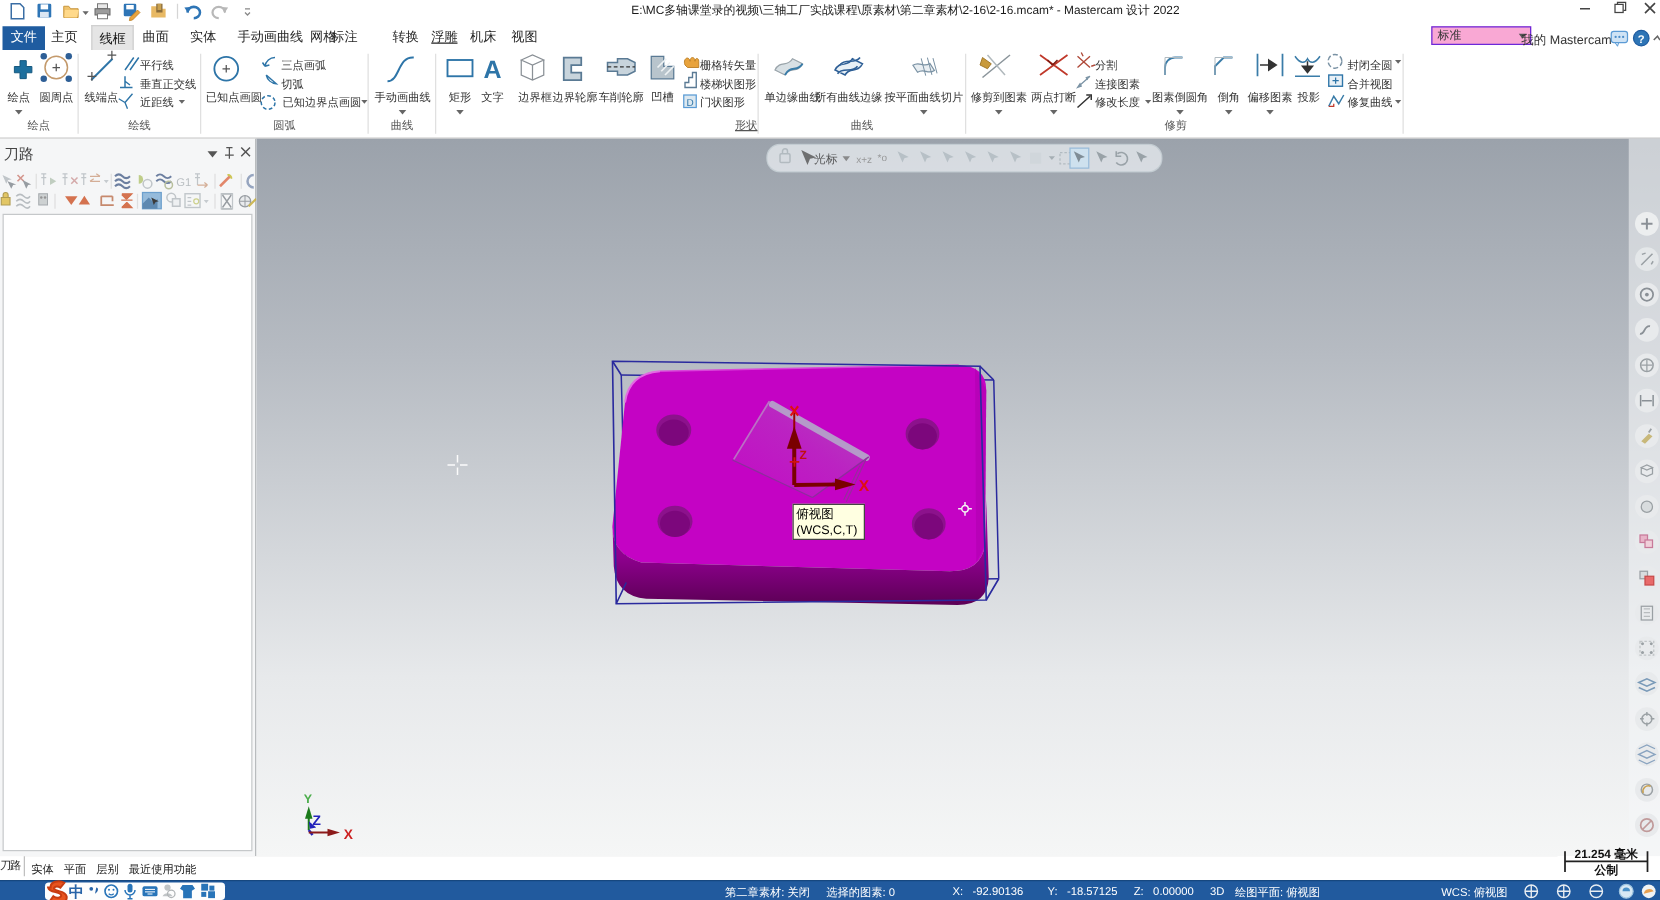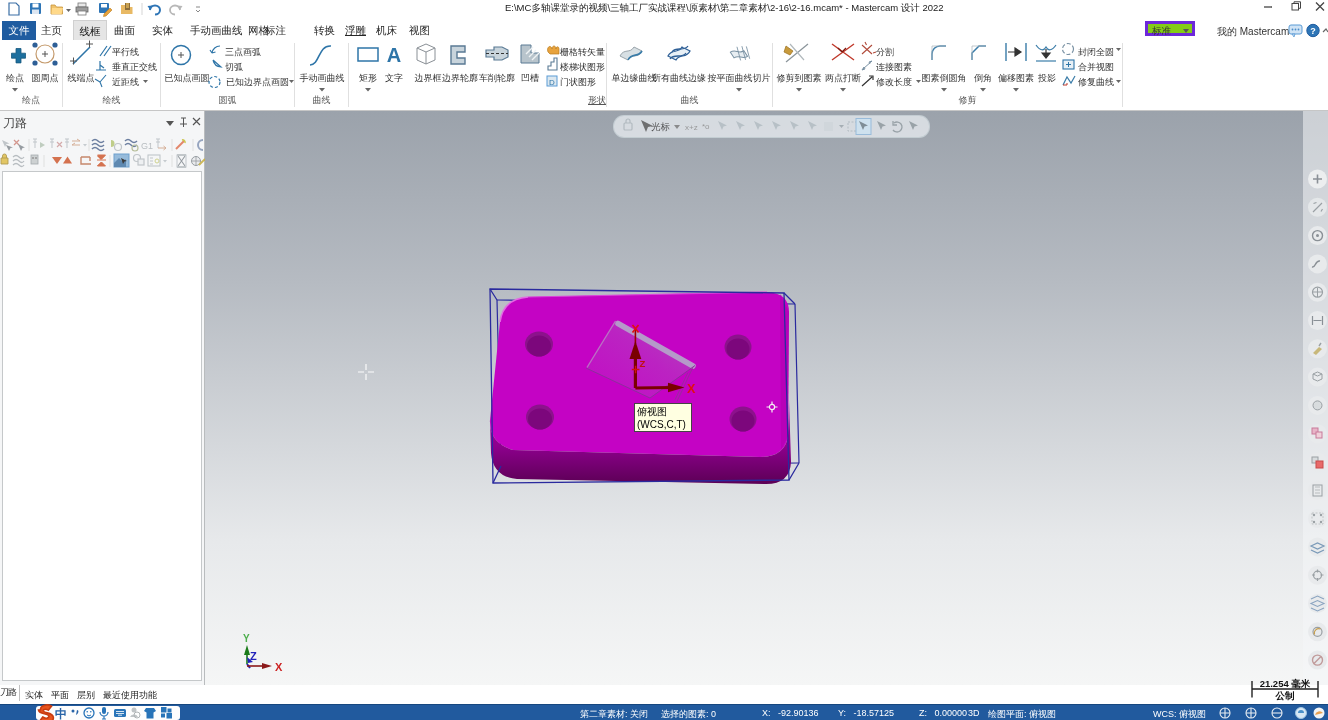--- a/index.html
+++ b/index.html
@@ -73,21 +73,21 @@
     <span style="position:absolute;left:154px;white-space:nowrap;">手动画曲线</span>
     <span style="position:absolute;left:212px;white-space:nowrap;">网格</span>
     <span style="position:absolute;left:229px;white-space:nowrap;">标注</span>
     <span style="position:absolute;left:278px;white-space:nowrap;">转换</span>
     <span style="position:absolute;left:309px;white-space:nowrap;text-decoration:underline;">浮雕</span>
     <span style="position:absolute;left:340px;white-space:nowrap;">机床</span>
     <span style="position:absolute;left:373px;white-space:nowrap;">视图</span>
   </div>
   <div class="abs" style="left:73px;top:2px;width:34px;height:20px;background:#e5e5e5;border:1px solid #d0d0d0;border-bottom:none;color:#111;font-size:10.5px;text-align:center;line-height:20px;">线框</div>
 
-  <div class="abs" style="left:1145px;top:3px;width:50px;height:15px;border:3px solid #6d28d9;background:#84cc16;font-size:9.5px;color:#333;line-height:13px;padding-left:4px;">标准<span style="position:absolute;right:3px;top:5px;width:0;height:0;border-left:3px solid transparent;border-right:3px solid transparent;border-top:4px solid #555;"></span></div>
+  <div class="abs" style="left:1145px;top:3px;width:80px;height:15px;border:1px solid #6d28d9;background:#f9a8d4;font-size:9.5px;color:#333;line-height:13px;padding-left:4px;">标准<span style="position:absolute;right:3px;top:5px;width:0;height:0;border-left:3px solid transparent;border-right:3px solid transparent;border-top:4px solid #555;"></span></div>
   <div class="abs" style="left:1217px;top:7px;font-size:10px;color:#333;white-space:nowrap;">我的 Mastercam</div>
   <svg class="abs" style="left:1288px;top:5px;" width="40" height="16" viewBox="0 0 40 16">
     <rect x="1" y="2" width="13" height="9" rx="2" fill="#cfe3f5" stroke="#5b9bd5" stroke-width="1"></rect>
     <path d="M4 11 l2 3 l1 -3z" fill="#cfe3f5" stroke="#5b9bd5" stroke-width="0.8"></path>
     <circle cx="4.5" cy="6.5" r="0.9" fill="#4a8cc8"></circle>
       <circle cx="7.5" cy="6.5" r="0.9" fill="#4a8cc8"></circle>
       <circle cx="10.5" cy="6.5" r="0.9" fill="#4a8cc8"></circle>
     <circle cx="25" cy="7.5" r="6.2" fill="#2e75b6" stroke="#1f5ca0"></circle>
     <text x="25" y="11" font-size="9" fill="#fff" text-anchor="middle" font-weight="bold" font-family="Liberation Sans">?</text>
     <path d="M35 9 l3 -3 l2 3" stroke="#666" fill="none" stroke-width="1.2"></path>
@@ -103,21 +103,21 @@
   <div class="abs" style="left:606px;top:3px;width:1px;height:64px;background:#e0e0e0;"></div>
   <div class="abs" style="left:772px;top:3px;width:1px;height:64px;background:#e0e0e0;"></div>
   <div class="abs" style="left:1122px;top:3px;width:1px;height:64px;background:#e0e0e0;"></div>
 
   <div class="abs" style="left:0px;top:54px;width:62px;text-align:center;color:#555;">绘点</div>
   <div class="abs" style="left:63px;top:54px;width:97px;text-align:center;color:#555;">绘线</div>
   <div class="abs" style="left:161px;top:54px;width:133px;text-align:center;color:#555;">圆弧</div>
   <div class="abs" style="left:295px;top:54px;width:53px;text-align:center;color:#555;">曲线</div>
   <div class="abs" style="left:349px;top:54px;width:257px;text-align:right;color:#555;text-decoration:underline;">形状</div>
   <div class="abs" style="left:607px;top:54px;width:165px;text-align:center;color:#555;">曲线</div>
-  <div class="abs" style="left:793px;top:54px;width:349px;text-align:center;color:#555;">修剪</div>
+  <div class="abs" style="left:766px;top:54px;width:349px;text-align:center;color:#555;">修剪</div>
   <svg class="abs" style="left:0;top:0;" width="1328" height="70" viewBox="0 0 1328 70" font-family="Liberation Sans">
 
     <path d="M11.5 13.2 h4.5 v-4.7 h5 v4.7 h4.5 v5 h-4.5 v4.7 h-5 v-4.7 h-4.5 z" fill="#1d6f9e" stroke="#16597f" stroke-width="0.8"></path>
     <circle cx="45" cy="14" r="9" fill="none" stroke="#c49a6c" stroke-width="1.2"></circle>
     <path d="M42 14 h6 M45 11 v6" stroke="#555" stroke-width="1"></path>
     <circle cx="35" cy="5" r="2.6" fill="#2e5f96"></circle>
       <circle cx="55" cy="5" r="2.6" fill="#2e5f96"></circle>
     <circle cx="35" cy="23" r="2.6" fill="#2e5f96"></circle>
       <circle cx="55" cy="23" r="2.6" fill="#2e5f96"></circle>
     <text x="15" y="41" font-size="9" fill="#333" text-anchor="middle">绘点</text>
@@ -319,21 +319,21 @@
   <span class="abs" style="left:51px;top:4px;">平面</span>
   <span class="abs" style="left:77px;top:4px;">层别</span>
   <span class="abs" style="left:103px;top:4px;">最近使用功能</span>
 </div>
 
 <div class="abs" id="statusbar" style="left:0;top:704px;width:1328px;height:16px;background:#215a9e;border-top:1px solid #16477f;color:#fff;font-size:9px;">
   <span class="abs" style="left:580px;top:3px;">第二章素材: 关闭</span>
   <span class="abs" style="left:661px;top:3px;">选择的图素: 0</span>
   <span class="abs" style="left:762px;top:3px;">X:&nbsp;&nbsp;&nbsp;-92.90136</span>
   <span class="abs" style="left:838px;top:3px;">Y:&nbsp;&nbsp;&nbsp;-18.57125</span>
-  <span class="abs" style="left:907px;top:3px;margin-left:12px;">Z:&nbsp;&nbsp;&nbsp;0.00000</span>
+  <span class="abs" style="left:907px;top:3px;">Z:&nbsp;&nbsp;&nbsp;0.00000</span>
   <span class="abs" style="left:968px;top:3px;">3D</span>
   <span class="abs" style="left:988px;top:3px;">绘图平面: 俯视图</span>
   <span class="abs" style="left:1072px;top:16px;">刀具平面: 俯视图</span>
   <span class="abs" style="left:1153px;top:3px;">WCS: 俯视图</span>
   <svg class="abs" style="left:1212px;top:1px;" width="116" height="14" viewBox="0 0 116 14">
     <g stroke="#e8edf2" stroke-width="1.1" fill="none">
       <circle cx="13" cy="7" r="5"></circle>
         <path d="M8 7 h10 M13 2 v10"></path>
       <circle cx="39" cy="7" r="5"></circle>
         <path d="M34 7 h10 M39 2 v10"></path>

